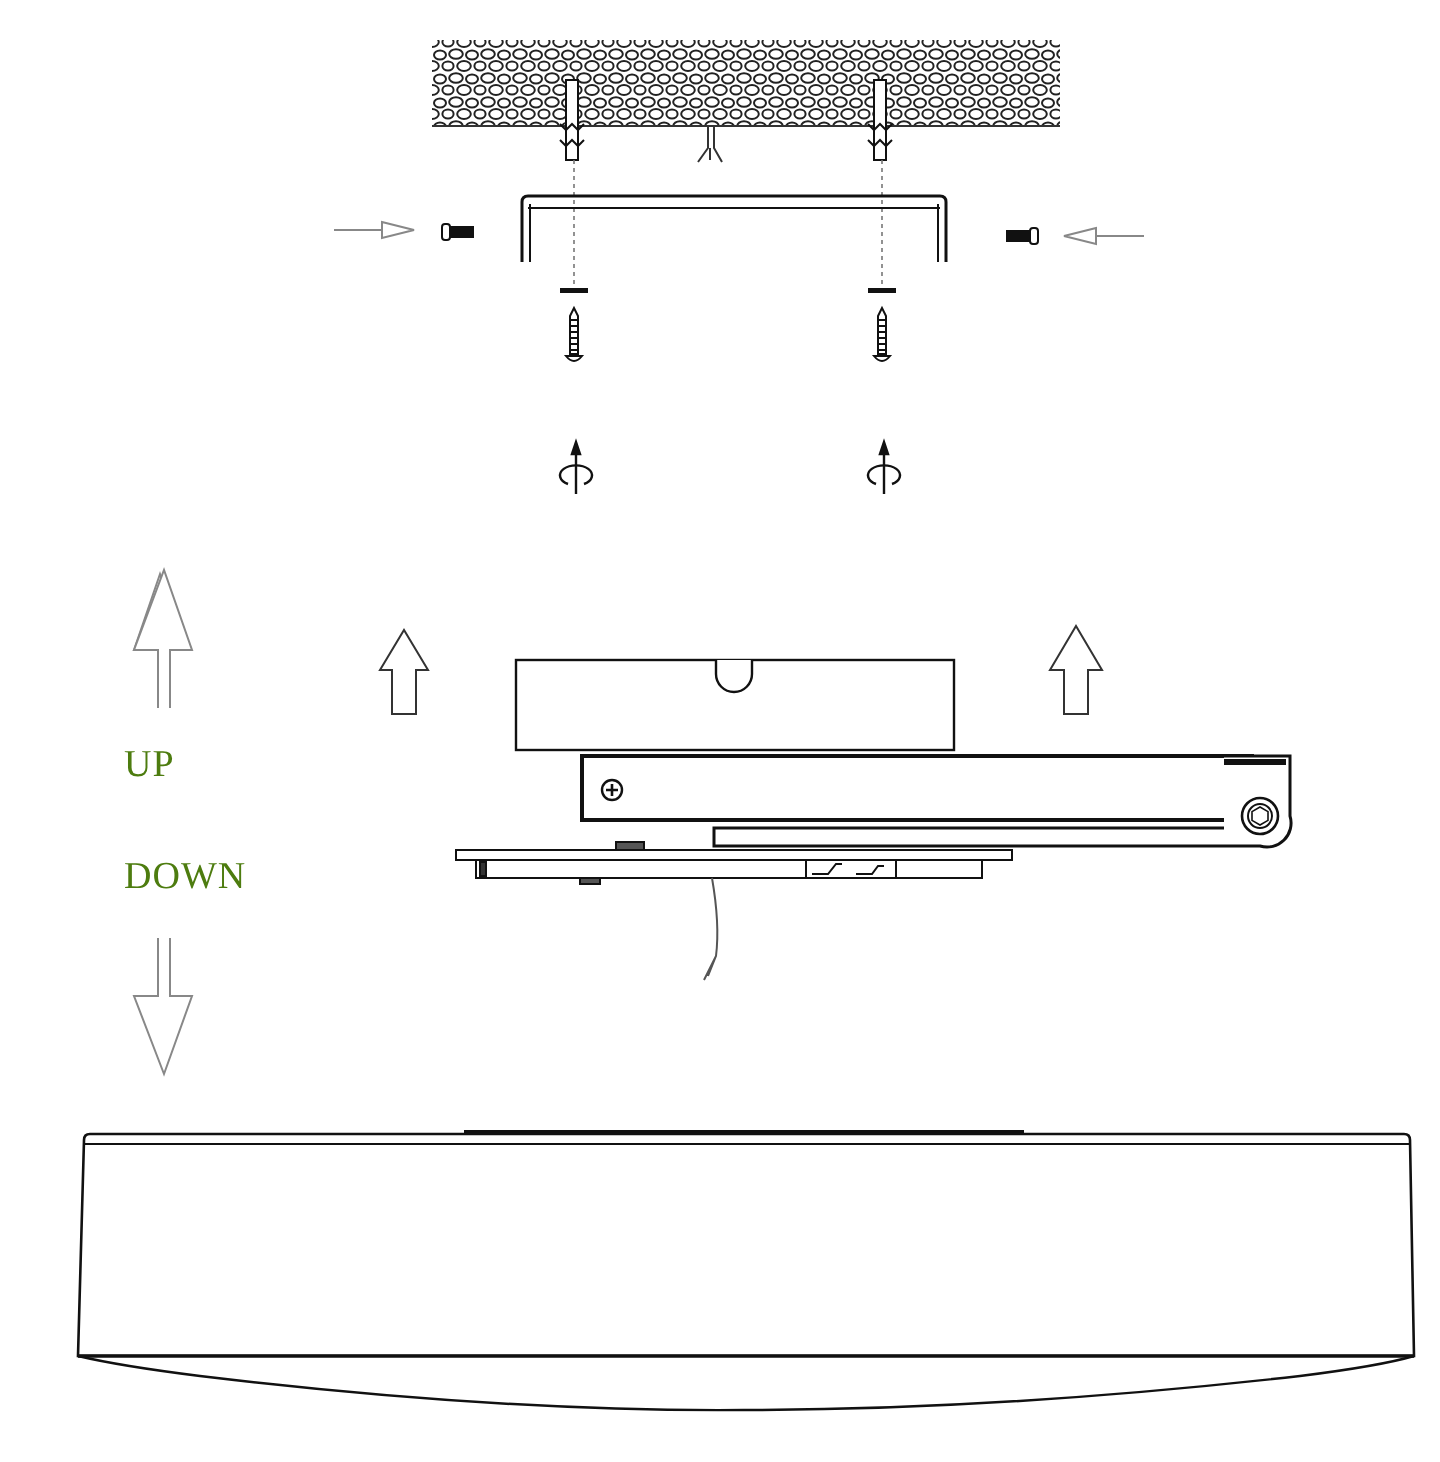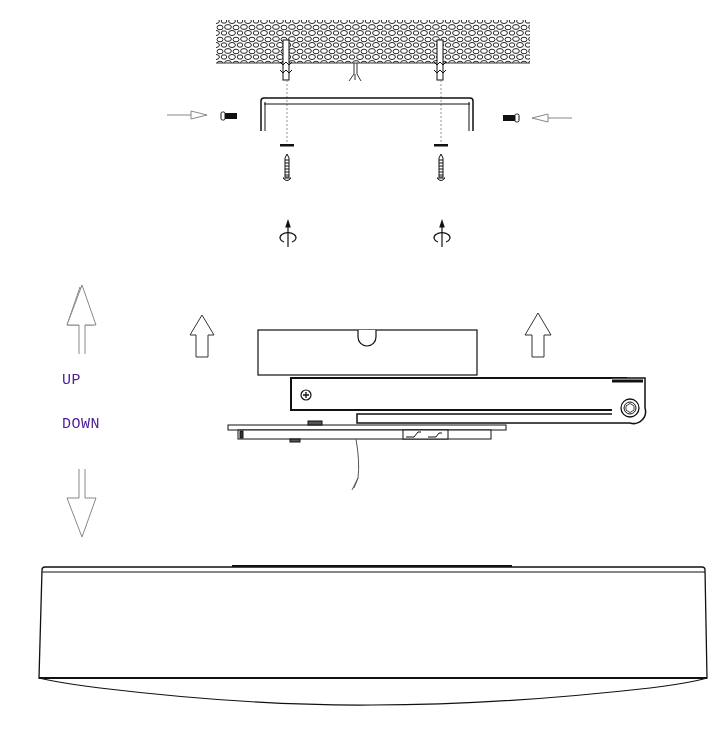--- a/index.html
+++ b/index.html
@@ -1,20 +1,20 @@
 <!DOCTYPE html>
 <html><head>
 <meta charset="utf-8">
 <style>
   html, body { margin: 0; padding: 0; background: #ffffff; }
   body { width: 720px; height: 731px; position: relative; overflow: hidden;
          font-family: "DejaVu Sans", sans-serif; }
   #diagram { position: absolute; left: 0; top: 0; }
-  .label { position: absolute; color: #4c1d95; font-size: 15px; letter-spacing: 0.5px;
-           font-family: Liberation Mono, monospace; }
+  .label { position: absolute; color: #4d7c0f; font-size: 19px; letter-spacing: 0.5px;
+           font-family: Liberation Serif, serif; }
 </style>
 </head>
 <body>
 
 <svg id="diagram" width="720" height="731" viewBox="0 0 720 731" xmlns="http://www.w3.org/2000/svg">
   <defs>
     <pattern id="gravel" x="0" y="0" width="16" height="12" patternUnits="userSpaceOnUse">
       <ellipse cx="4" cy="3" rx="3.4" ry="2.4" fill="none" stroke="#222" stroke-width="1"></ellipse>
       <ellipse cx="12" cy="3.5" rx="3" ry="2.3" fill="none" stroke="#222" stroke-width="1"></ellipse>
       <ellipse cx="8" cy="9" rx="3.4" ry="2.5" fill="none" stroke="#222" stroke-width="1"></ellipse>
@@ -141,13 +141,13 @@
   <g stroke="#111" fill="#fff">
     <path d="M42 570 Q42 567 45 567 L702 567 Q705 567 705 570 L707 678 L39 678 Z" stroke-width="1.3"></path>
     <line x1="42" y1="572" x2="705" y2="572" stroke-width="1"></line>
     <line x1="232" y1="566" x2="512" y2="566" stroke-width="2"></line>
     <path d="M39 678 Q60 683 100 688 Q250 706 372 705 Q500 705 650 688 Q690 683 707 678" fill="#fff" stroke-width="1.2"></path>
     <line x1="39" y1="678" x2="707" y2="678" stroke-width="1.8"></line>
   </g>
 </svg>
 
 <div class="label" style="left:62px; top:372px;">UP</div>
-<div class="label" style="left:62px; top:416px;">DOWN</div>
+<div class="label" style="left:62px; top:428px;">DOWN</div>
 
 </body></html>

